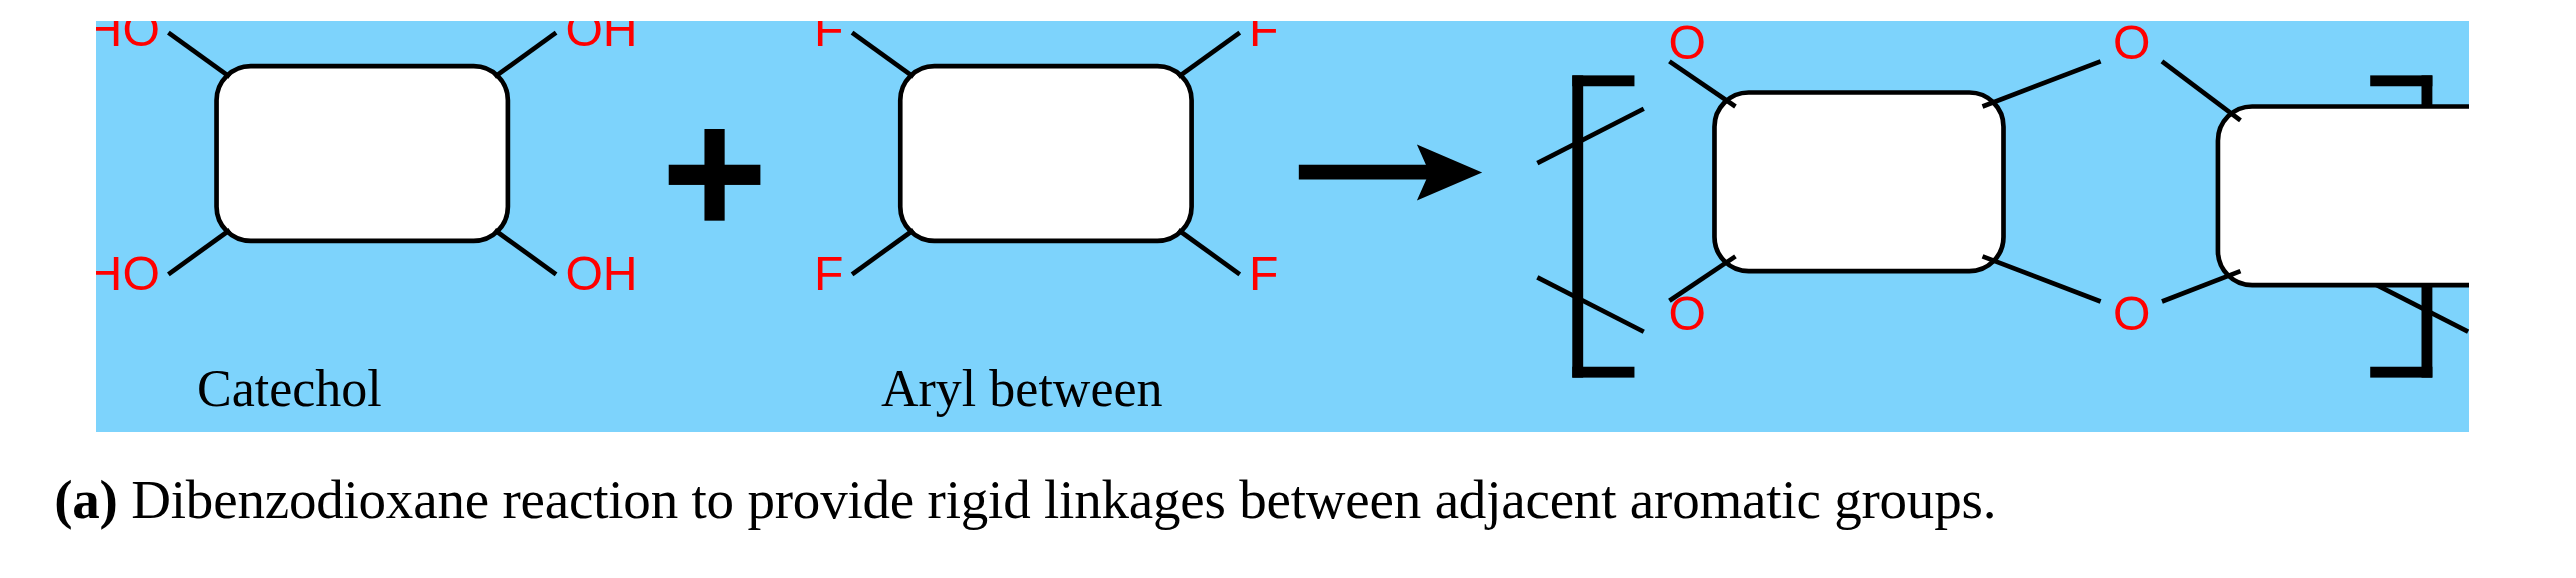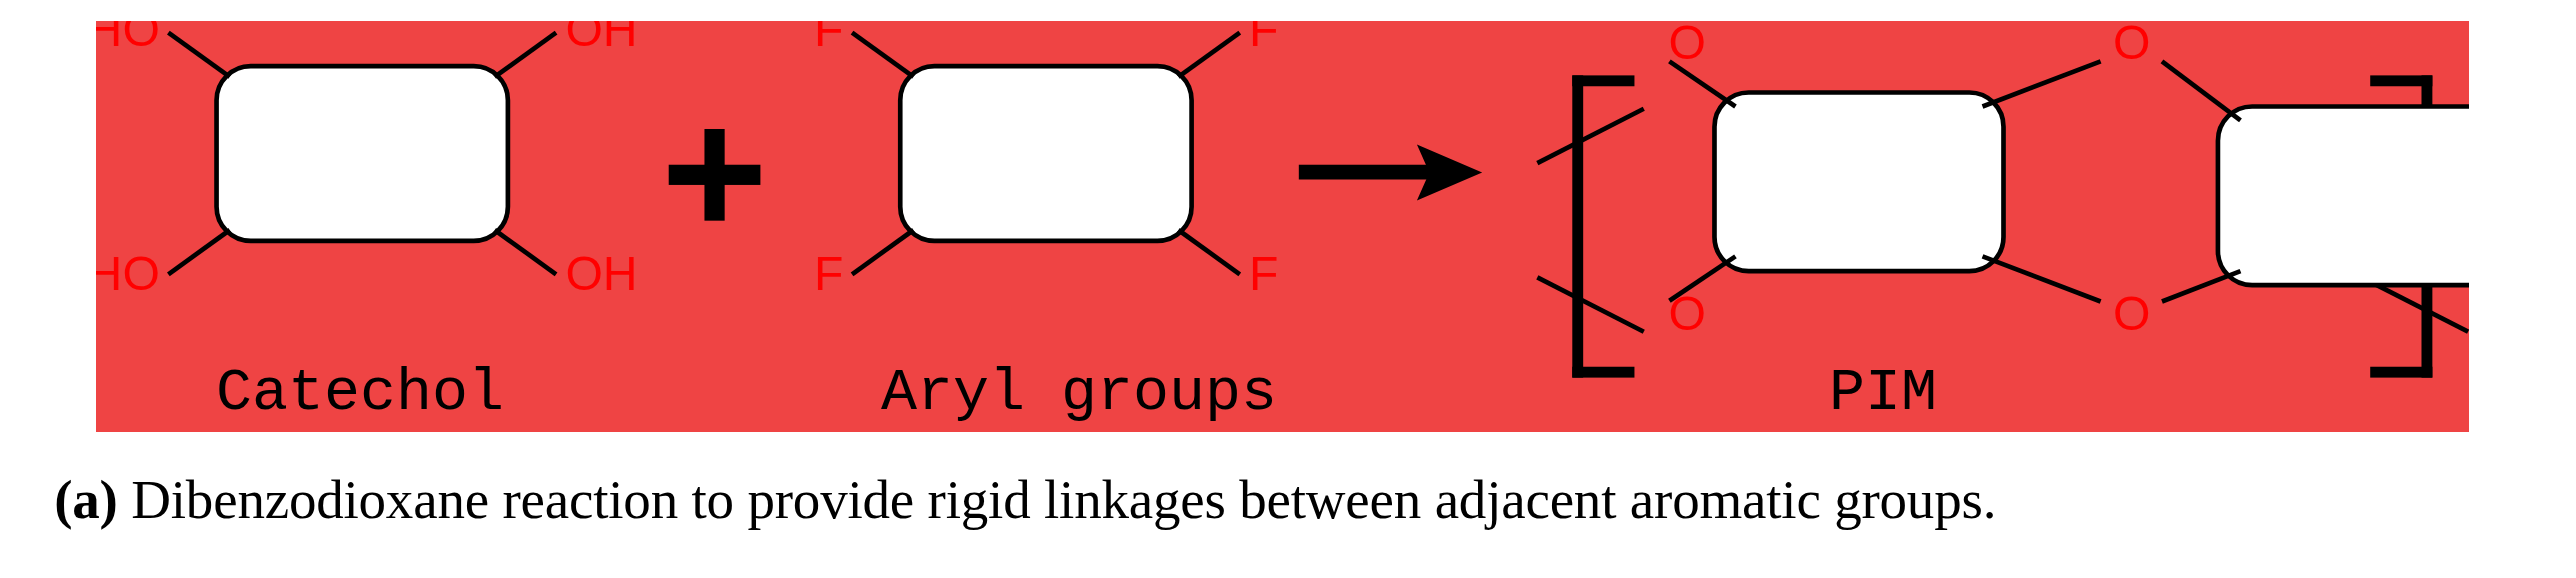--- a/index.html
+++ b/index.html
@@ -21,41 +21,40 @@
     background: #ffffff;
   }
 
   
   #scheme-panel {
     position: absolute;
     left: 96px;
     top: 21px;
     width: 2373px;
     height: 411px;
-    background: #ef4444;
+    background: #7dd3fc;
   }
 
   #scheme-svg {
     position: absolute;
     left: 0;
     top: 0;
     width: 2373px;
     height: 411px;
     display: block;
   }
 
   
   .species-label {
     position: absolute;
-    font-family: Liberation Mono, monospace;
-    font-size: 60px;
+    font-family: Liberation Serif, serif;
+    font-size: 52px;
     color: #000000;
     white-space: nowrap;
     line-height: 1;
-    text-align: center;
   }
   #label-catechol   { left: 101px;  top: 342px; width: 326px; }
   #label-arylhalide { left: 785px; top: 342px; width: 326px; }
   #label-pim        { left: 1624px; top: 342px; width: 326px; }
 
   
   #figure-caption {
     position: absolute;
     left: 6.2px;
     top: 471px;
@@ -159,20 +158,19 @@
         <line x1="2659" y1="361" x2="2760" y2="322" stroke="#000000" stroke-width="6"></line>
 
         <text class="atom-label" x="2048" y="32" text-anchor="middle">O</text>
         <text class="atom-label" x="2048" y="382" text-anchor="middle">O</text>
         <text class="atom-label" x="2620" y="32" text-anchor="middle">O</text>
         <text class="atom-label" x="2620" y="382" text-anchor="middle">O</text>
       </g>
     </svg>
 
     <div class="species-label" id="label-catechol">Catechol</div>
-    <div class="species-label" id="label-arylhalide">Aryl groups</div>
-    <div class="species-label" id="label-pim">PIM</div>
+    <div class="species-label" id="label-arylhalide">Aryl between</div>
   </div>
 
   <div id="figure-caption"><span id="caption-tag">(a)</span><span id="caption-body"> Dibenzodioxane reaction to provide rigid linkages between adjacent aromatic groups.</span></div>
 
 </div>
 
 
 </body></html>

